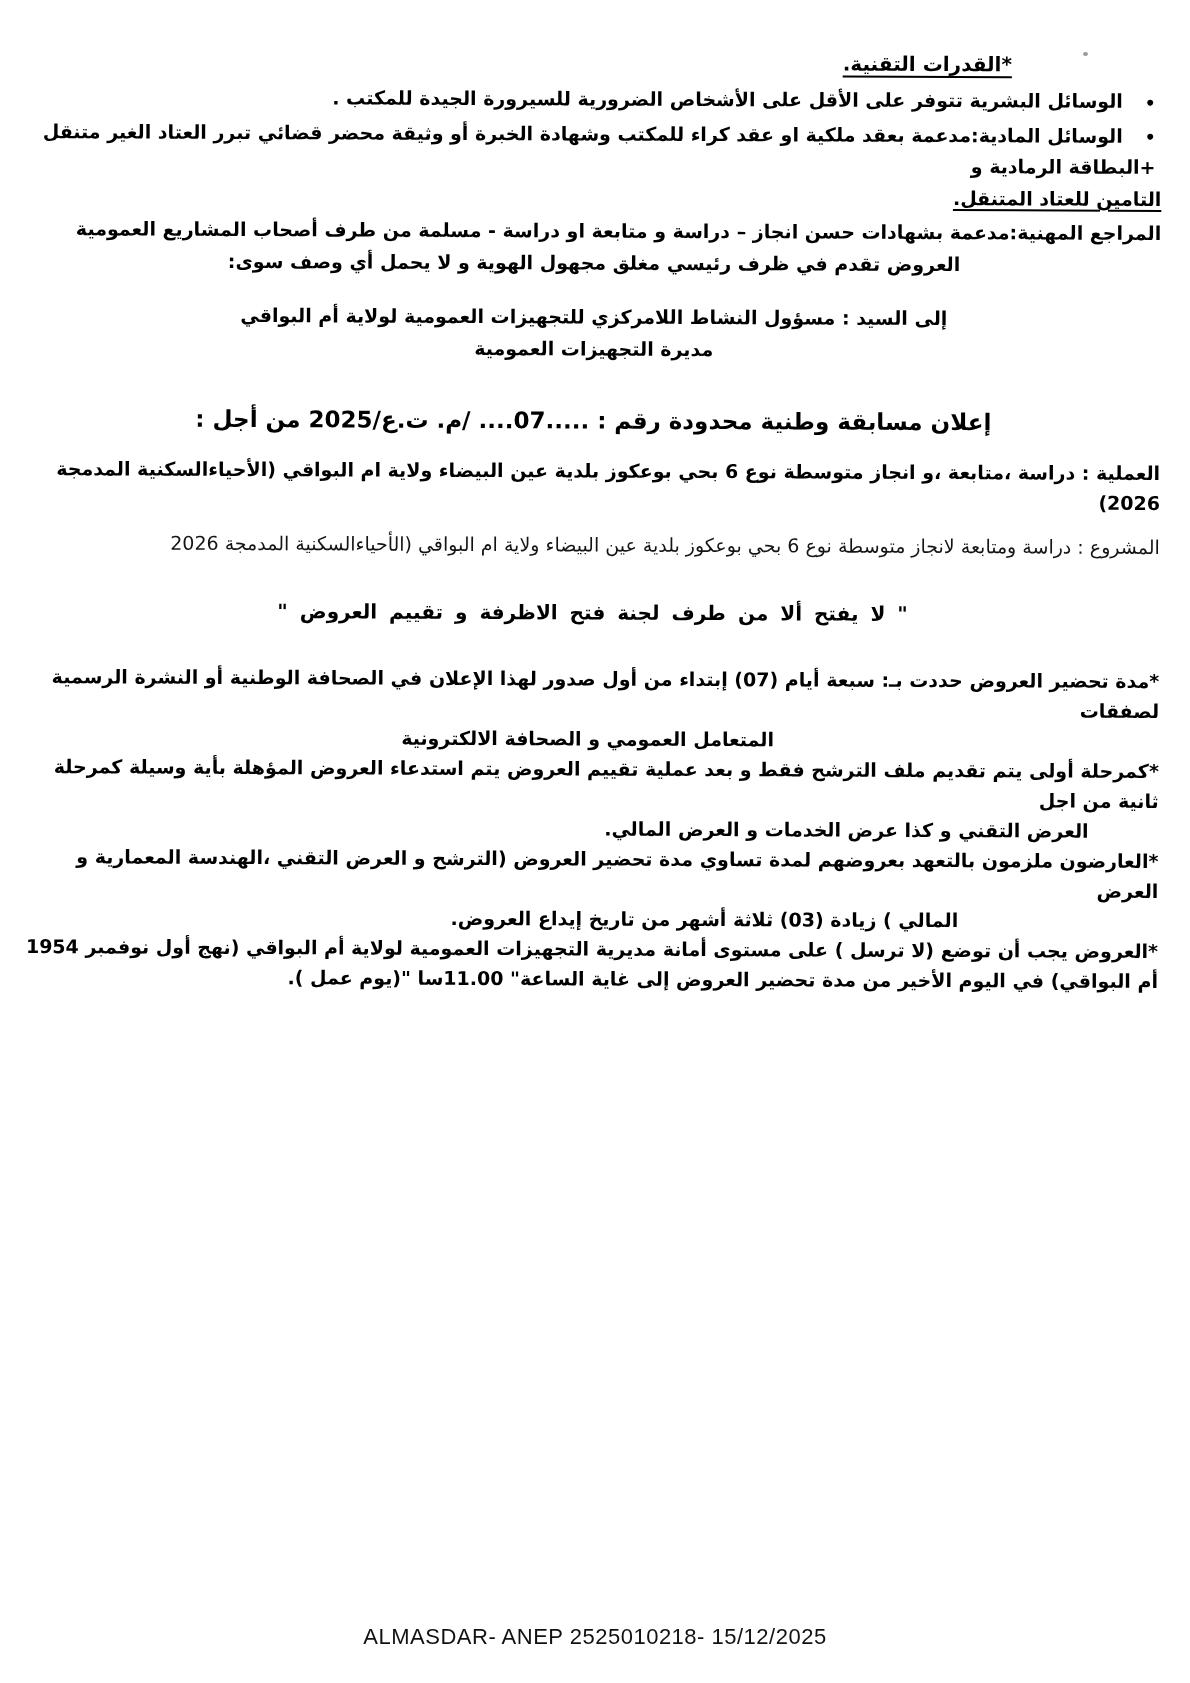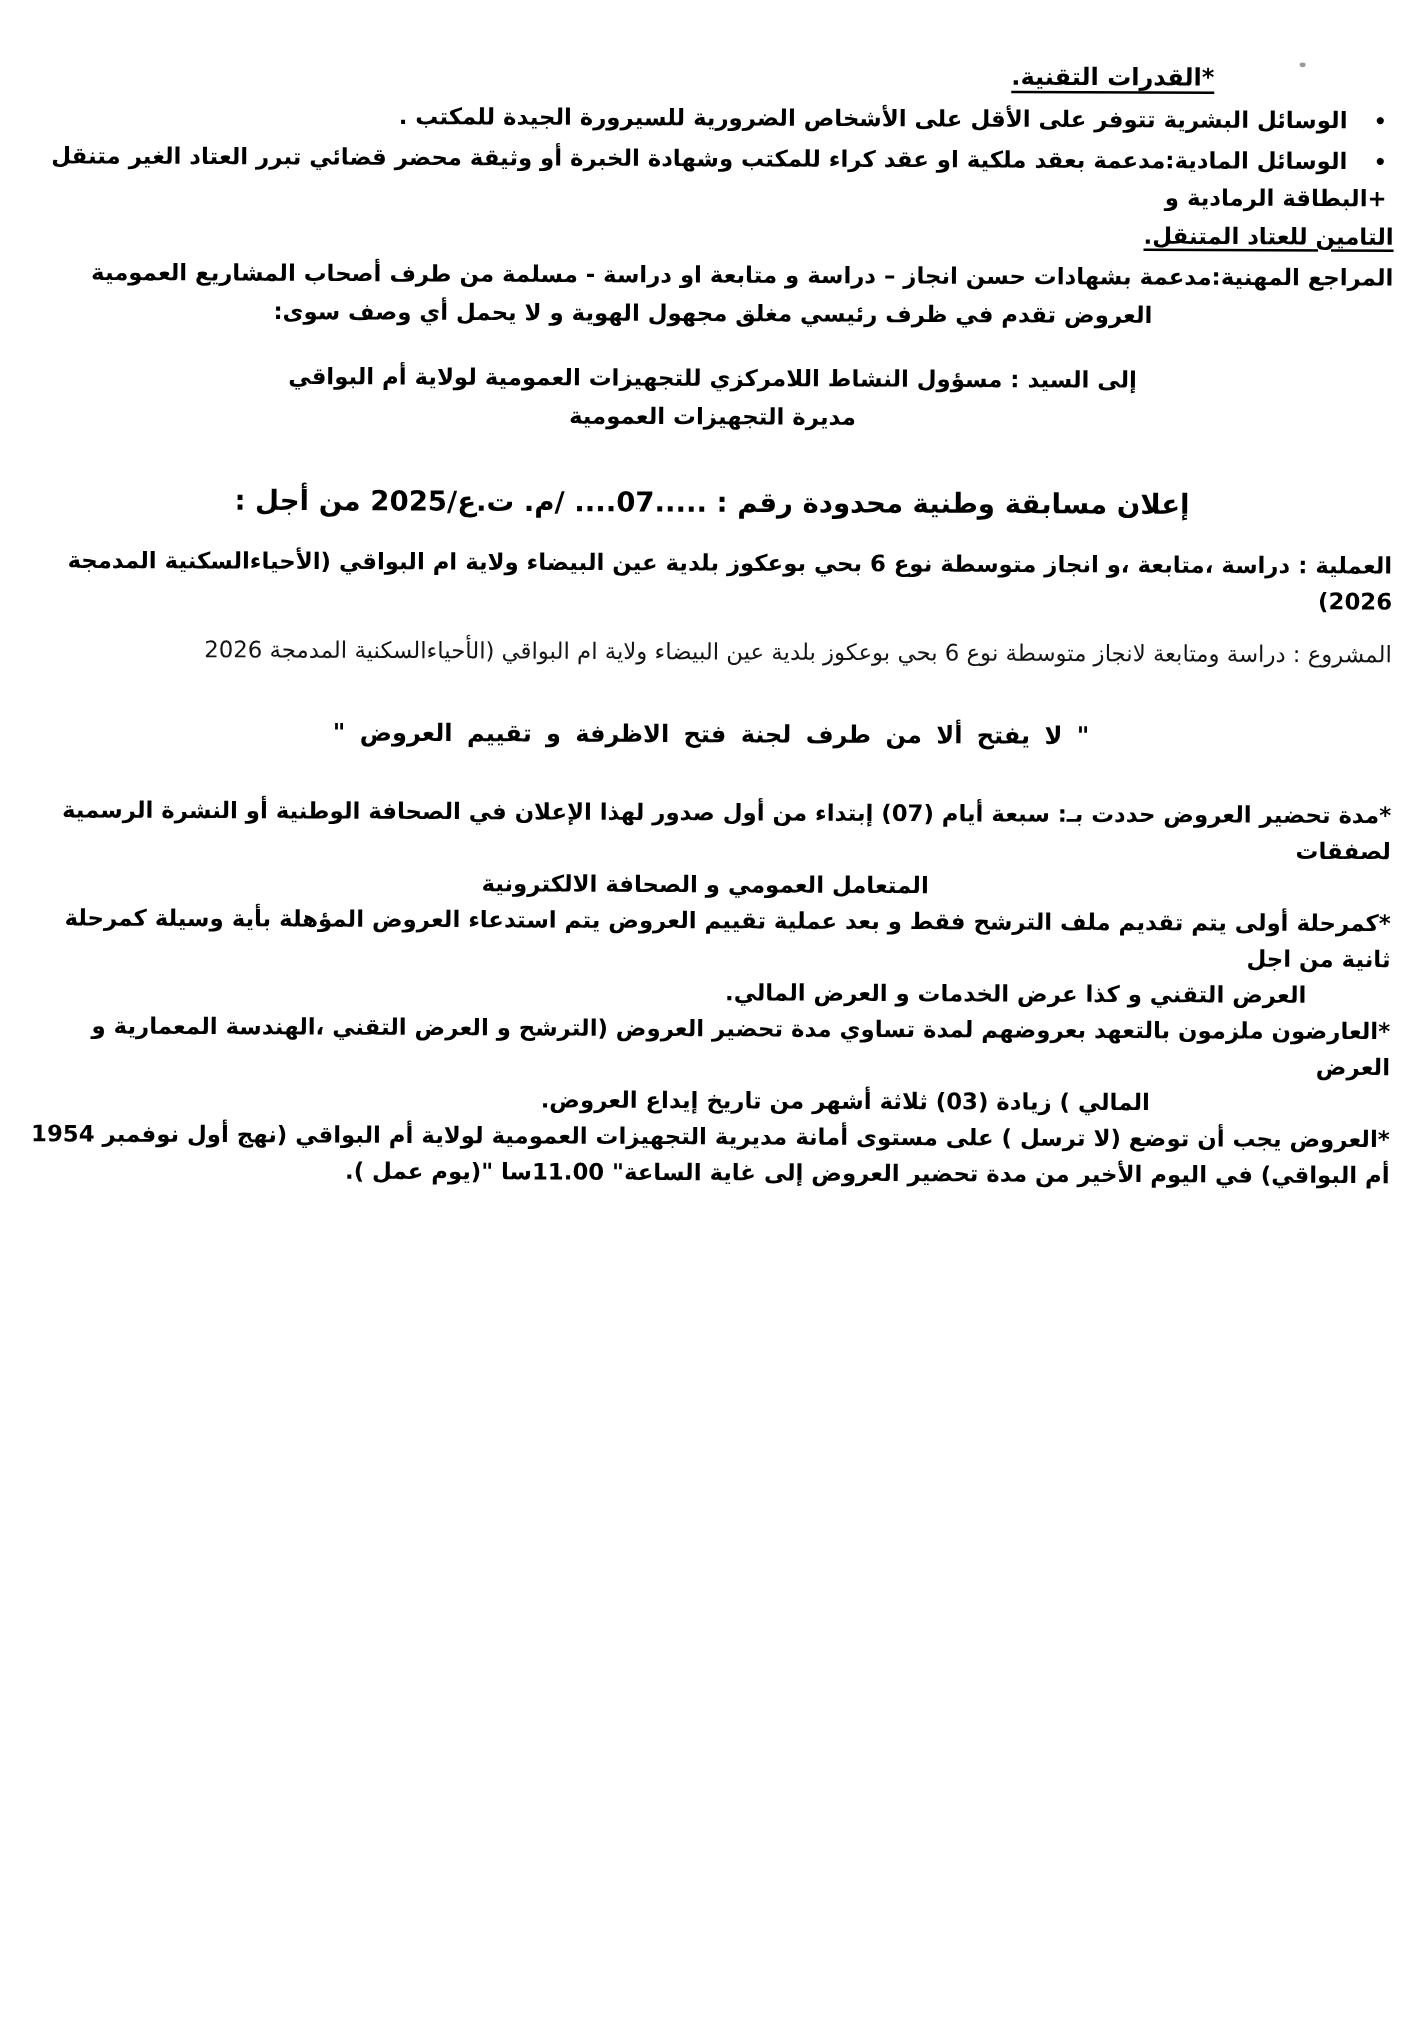--- a/index.html
+++ b/index.html
@@ -106,14 +106,15 @@
     <div class="line indent-phase">العرض التقني و كذا عرض الخدمات  و  العرض المالي.</div>
 
     <div class="line">*العارضون ملزمون بالتعهد بعروضهم لمدة تساوي مدة تحضير العروض (الترشح و العرض التقني ،الهندسة المعمارية و العرض</div>
     <div class="line indent-commit">المالي ) زيادة (03) ثلاثة أشهر  من تاريخ إيداع العروض.</div>
 
     <div class="line">*العروض يجب أن توضع (لا ترسل ) على مستوى أمانة مديرية التجهيزات العمومية لولاية أم البواقي (نهج أول نوفمبر 1954</div>
     <div class="line">أم البواقي) في اليوم الأخير من مدة تحضير العروض إلى غاية الساعة" 11.00سا "(يوم عمل ).</div>
 
   </div>
 
+  <div class="footer">ALMASDAR- ANEP 2525010218- 15/12/2025</div>
 
 </div>
 
 </body></html>

